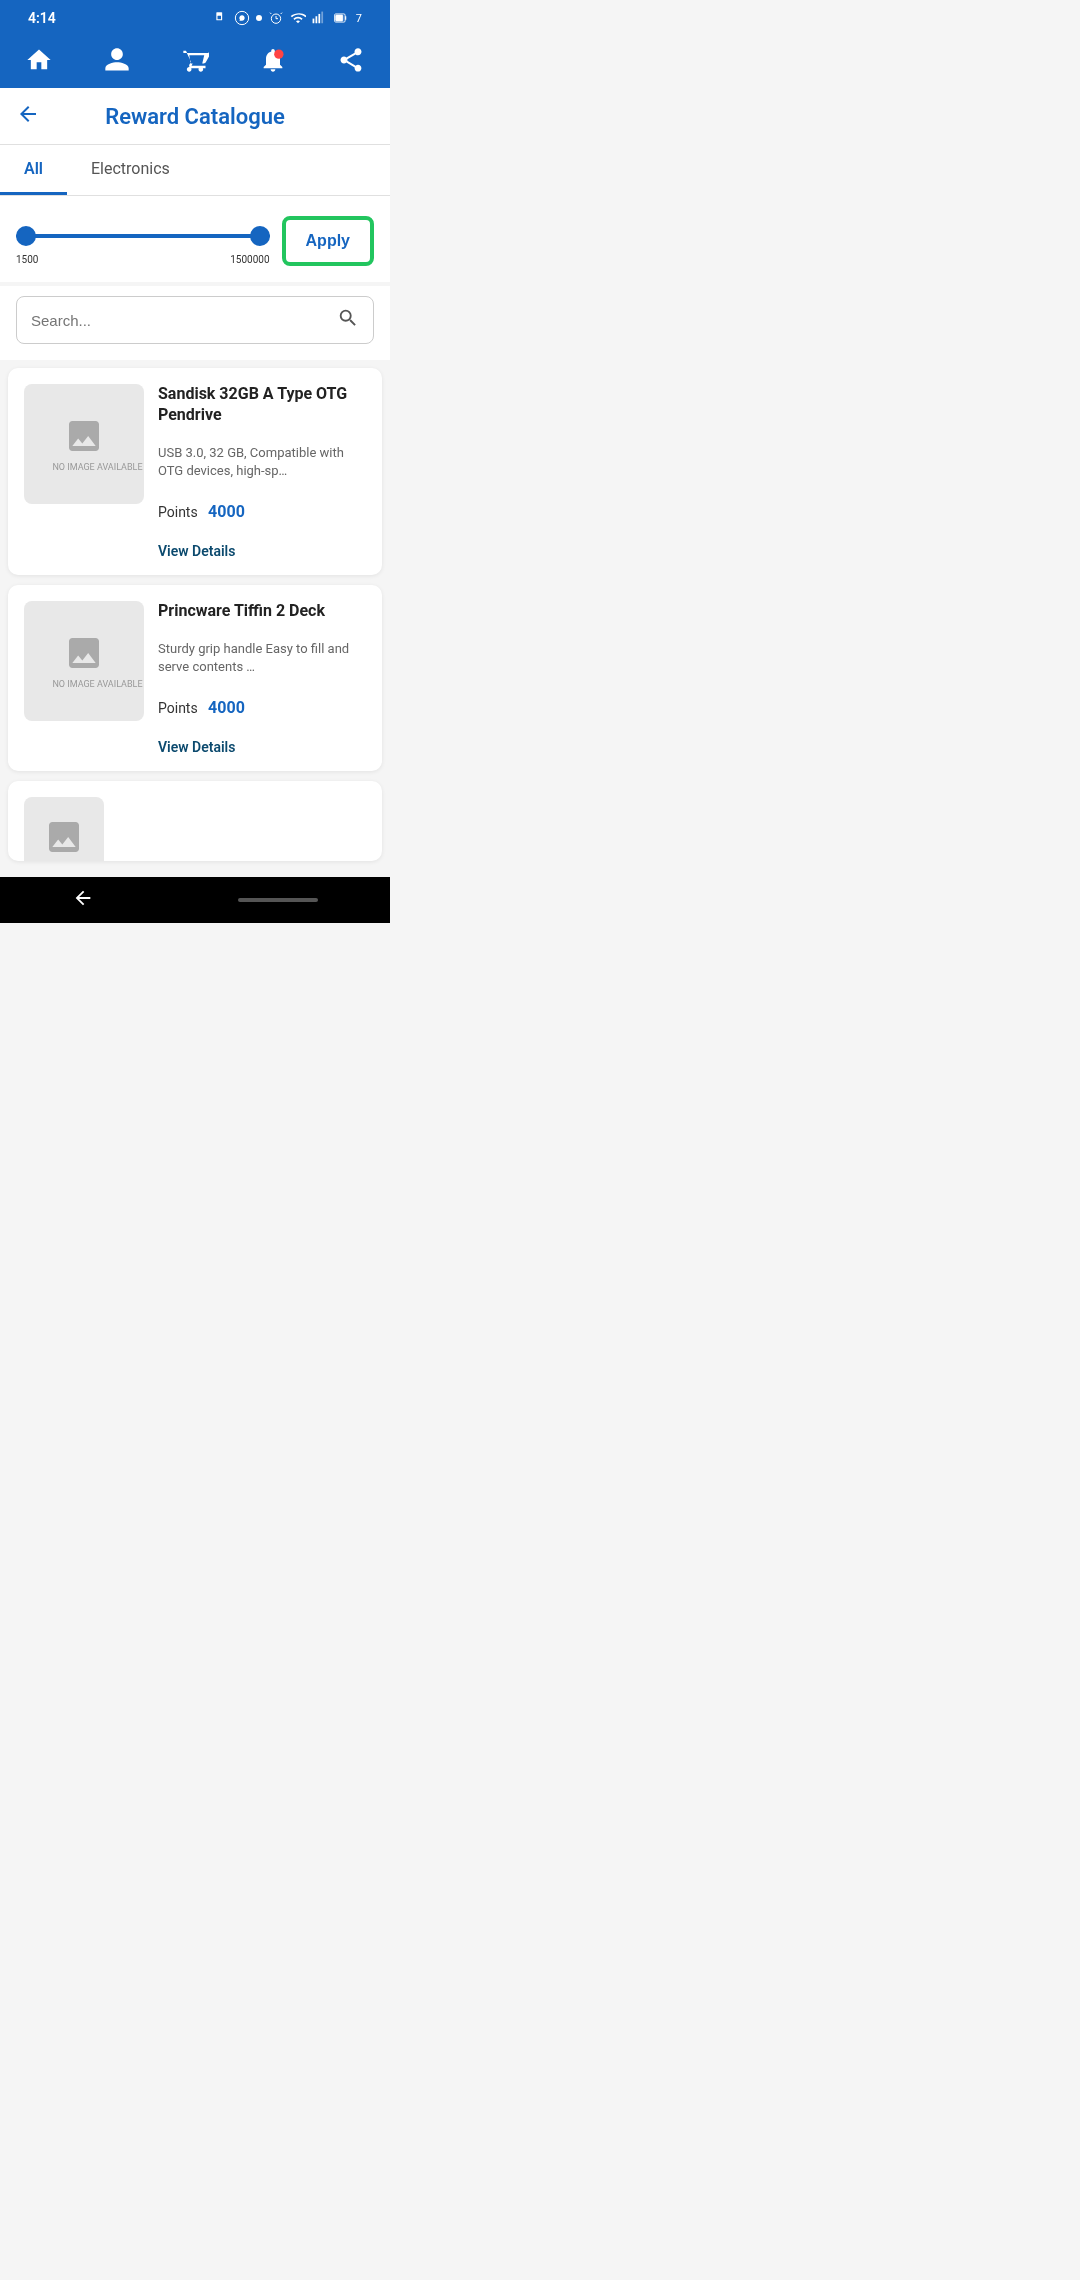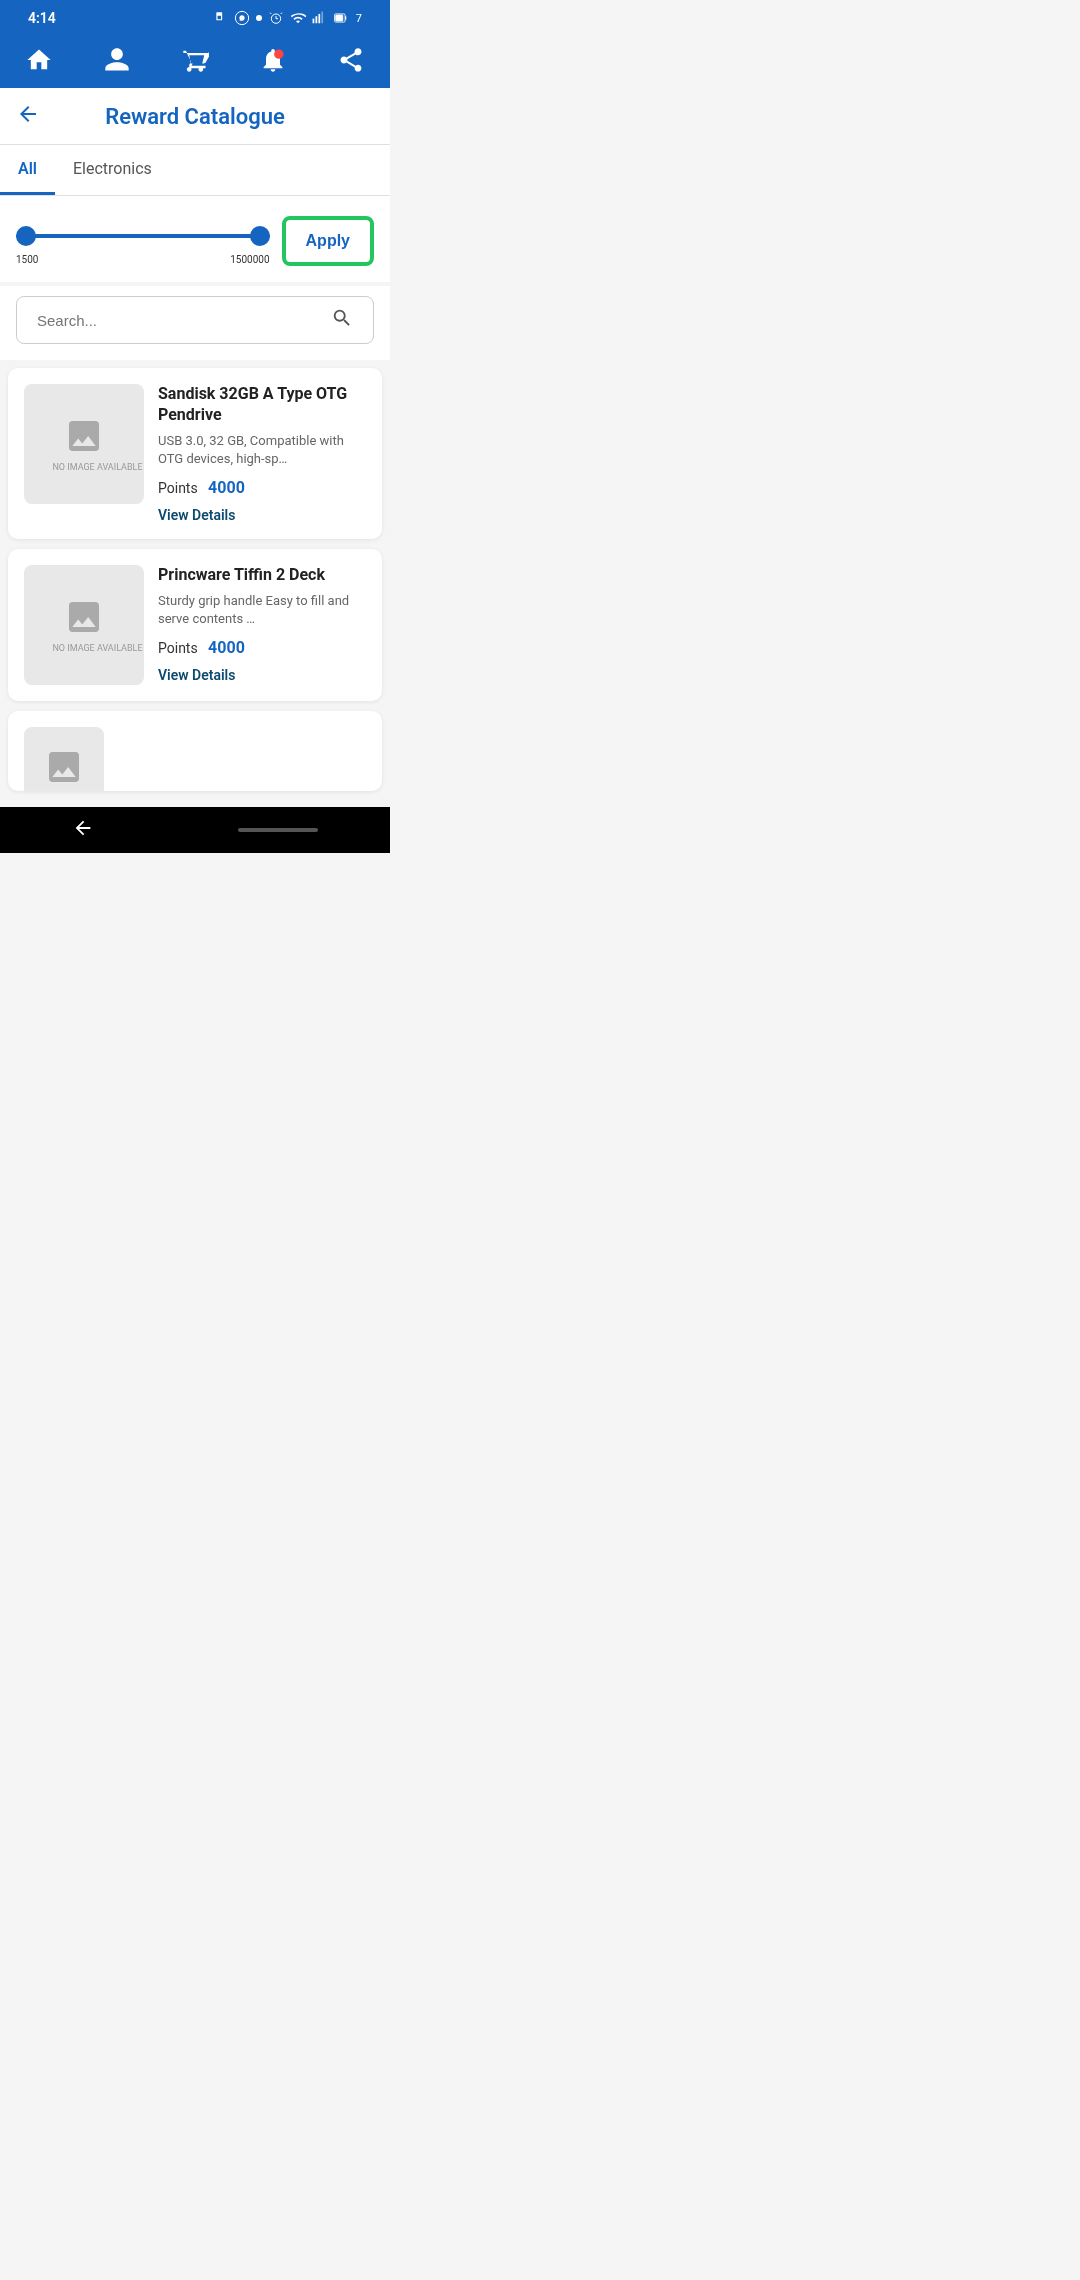--- a/index.html
+++ b/index.html
@@ -82,21 +82,21 @@
       padding-right: 36px;
     }
 
     
     .tabs {
       background: white;
       display: flex;
       border-bottom: 1px solid #e0e0e0;
     }
     .tab {
-      padding: 14px 18px;
+      padding: 14px 24px;
       font-size: 16px;
       color: #555;
       cursor: pointer;
       border-bottom: 3px solid transparent;
     }
     .tab.active {
       color: #1565C0;
       border-bottom: 3px solid #1565C0;
       font-weight: 600;
     }
@@ -159,21 +159,21 @@
     .search-container {
       background: white;
       padding: 10px 16px 16px;
       margin-bottom: 8px;
     }
     .search-input-wrapper {
       display: flex;
       align-items: center;
       border: 1.5px solid #ccc;
       border-radius: 8px;
-      padding: 10px 20px;
+      padding: 10px 14px;
       background: white;
     }
     .search-input-wrapper input {
       flex: 1;
       border: none;
       outline: none;
       font-size: 15px;
       color: #555;
     }
     .search-icon svg {
@@ -217,21 +217,21 @@
       font-size: 9px;
       color: #999;
       margin-top: 6px;
       text-align: center;
       margin-left: 27px;
     }
     .product-info {
       flex: 1;
       display: flex;
       flex-direction: column;
-      gap: 6px;
+      gap: 18px;
     }
     .product-name {
       font-size: 16px;
       font-weight: 700;
       color: #222;
       line-height: 1.3;
     }
     .product-desc {
       font-size: 13px;
       color: #666;

